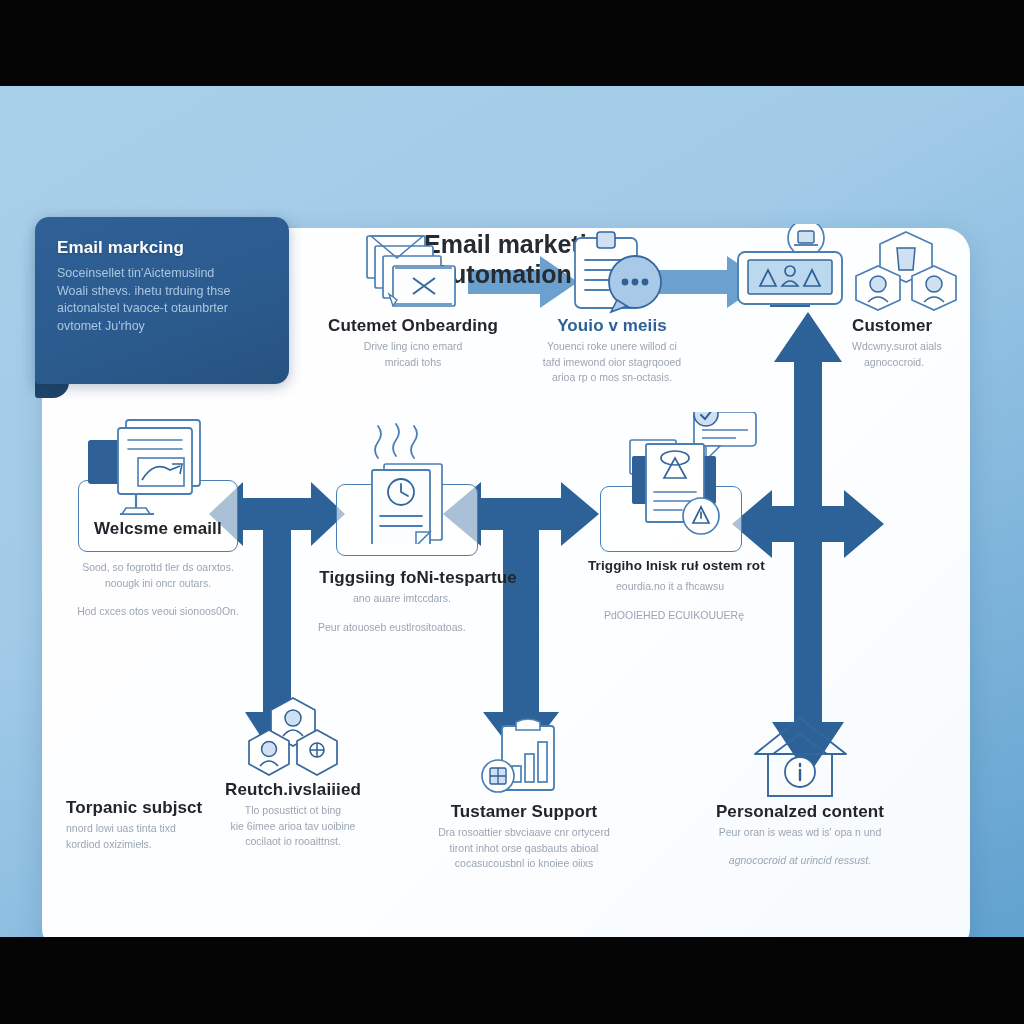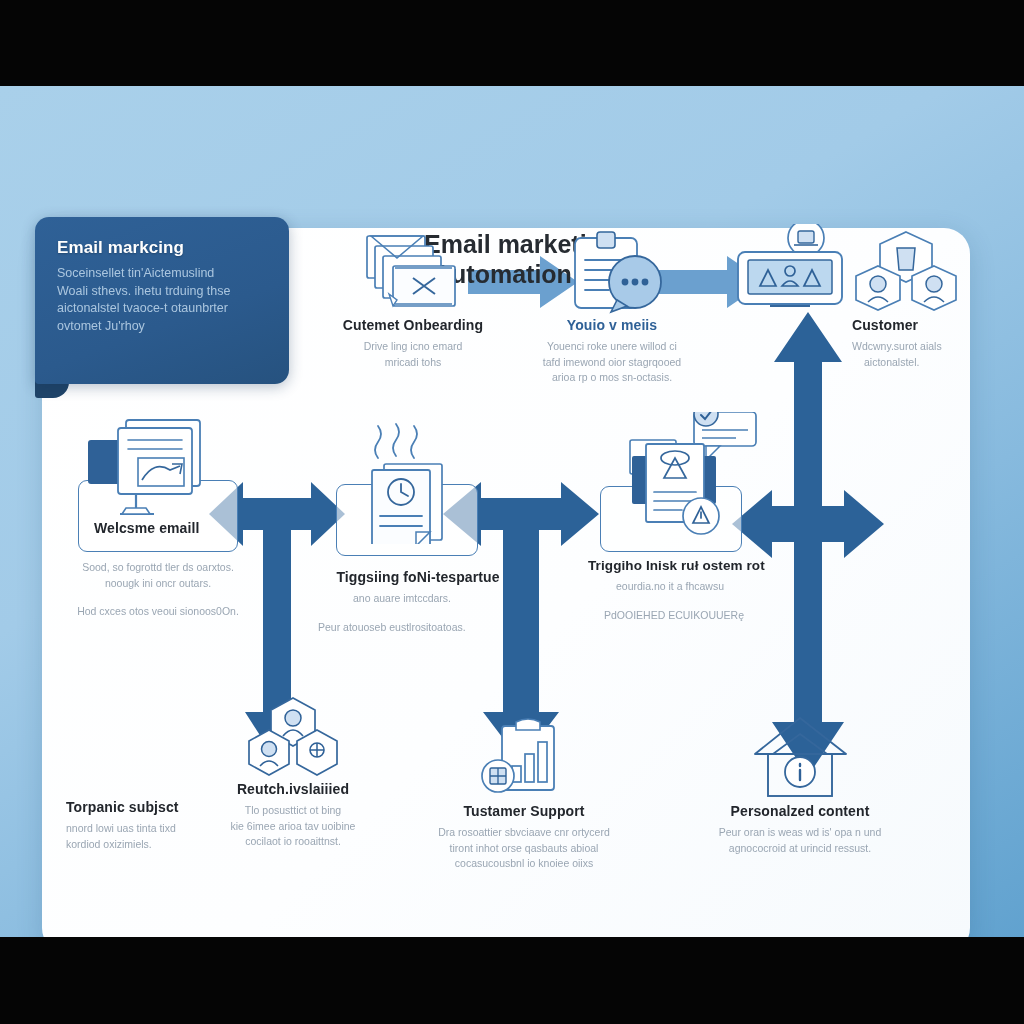--- a/index.html
+++ b/index.html
@@ -56,21 +56,21 @@
   
   #title {
     position: absolute; left: 424px; top: 143px; width: 420px; z-index: 14;
     color: #262b31; font-weight: bold; font-size: 25px; line-height: 30px;
   }
   #title .l2 { display: block; padding-left: 9px; }
 
   
   .node { position: absolute; z-index: 14; }
   .node .label {
-    font-weight: bold; color: #22262c; font-size: 14px; line-height: 19px;
+    font-weight: bold; color: #22262c; font-size: 17px; line-height: 19px;
     letter-spacing: .1px;
   }
   .node .label.blue { color: #2f6197; }
   .node .desc {
     color: #9aa6b3; font-size: 10.5px; line-height: 15.5px;
     filter: blur(.5px); margin-top: 4px;
   }
   .node .desc2 { margin-top: 13px; }
   .ctr { text-align: center; }
 
@@ -196,21 +196,21 @@
           <path d="M26 36 L48 46 L48 70 L26 80 L4 70 L4 46 Z" fill="#ffffff" stroke="#4a7fb5" stroke-width="1.7"></path>
           <circle cx="26" cy="54" r="8" fill="#cfe0f2" stroke="#35679c" stroke-width="1.5"></circle>
           <path d="M16 72 Q26 62 36 72" fill="none" stroke="#35679c" stroke-width="1.5"></path>
           <path d="M82 36 L104 46 L104 70 L82 80 L60 70 L60 46 Z" fill="#ffffff" stroke="#4a7fb5" stroke-width="1.7"></path>
           <circle cx="82" cy="54" r="8" fill="#cfe0f2" stroke="#35679c" stroke-width="1.5"></circle>
           <path d="M72 72 Q82 62 92 72" fill="none" stroke="#35679c" stroke-width="1.5"></path>
         </svg>
       </div>
       <div class="label" style="margin-left:122px;">Customer</div>
       <div class="desc" style="margin-left:122px;">Wdcwny.surot aials</div>
-      <div class="desc" style="margin-top:0; margin-left:134px;">aictonalstel.</div>
+      <div class="desc" style="margin-top:0; margin-left:134px;">agnococroid.</div>
     </div>
 
     <div class="node" style="left:58px; top:330px; width:200px;">
       <div style="position:relative; height:138px;">
         <div class="obox" style="left:20px; top:64px; width:160px; height:72px;"></div>
         <svg class="icon" style="position:absolute; left:22px; top:0;" width="150" height="112" viewBox="0 0 150 112">
           <rect x="8" y="24" width="52" height="44" rx="3" fill="#2f6197"></rect>
           <rect x="46" y="4" width="74" height="66" rx="3" fill="#ffffff" stroke="#4a7fb5" stroke-width="1.8"></rect>
           <rect x="38" y="12" width="74" height="66" rx="3" fill="#ffffff" stroke="#4a7fb5" stroke-width="1.8"></rect>
           <g stroke="#4a7fb5" stroke-width="1.6" stroke-linecap="round">
@@ -341,21 +341,21 @@
         <svg class="icon" width="102" height="88" viewBox="0 0 102 88">
           <path d="M51 4 L97 40 L6 40 Z" fill="none" stroke="#35679c" stroke-width="1.9" stroke-linejoin="round"></path>
           <path d="M51 20 L78 40 L24 40 Z" fill="none" stroke="#35679c" stroke-width="1.7"></path>
           <rect x="19" y="40" width="64" height="42" fill="none" stroke="#35679c" stroke-width="1.9"></rect>
           <circle cx="51" cy="58" r="15" fill="#ffffff" stroke="#35679c" stroke-width="1.8"></circle>
           <path d="M51 50 L51 52 M51 56 L51 66" stroke="#2f6197" stroke-width="2.4" stroke-linecap="round"></path>
         </svg>
       </div>
       <div class="label">Personalzed content</div>
       <div class="desc">Peur oran is weas wd is' opa n und</div>
-      <div class="desc" style="margin-top:0;">agnococroid at urincid ressust.</div>
+      <div class="desc" style="margin-top:12px;font-style:italic;">agnococroid at urincid ressust.</div>
     </div>
 
   </div>
 
   <div class="bar top"></div>
   <div class="bar bottom"></div>
 
 </div>
 
 </body></html>

